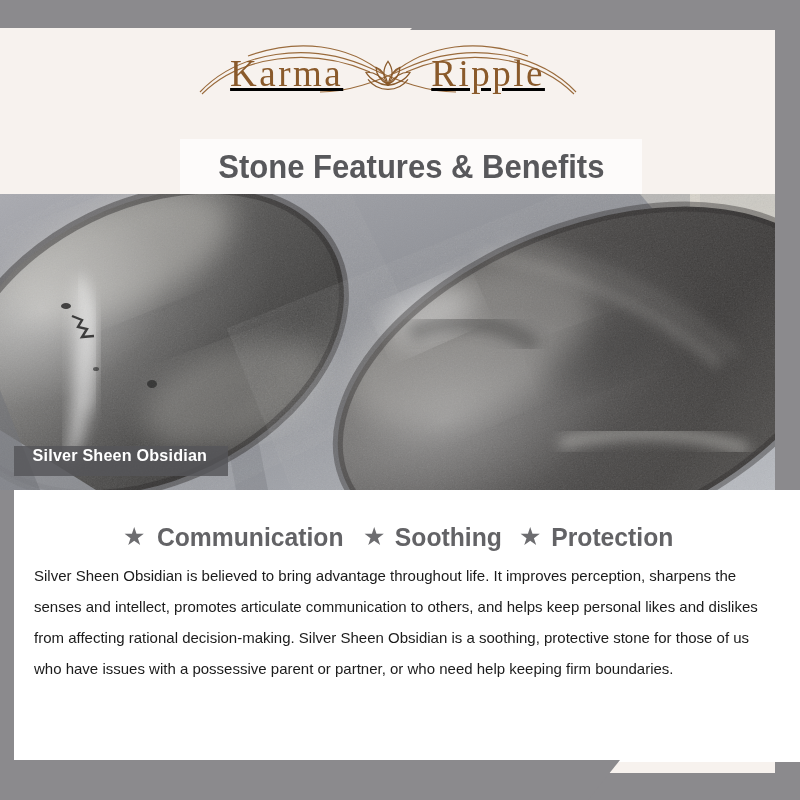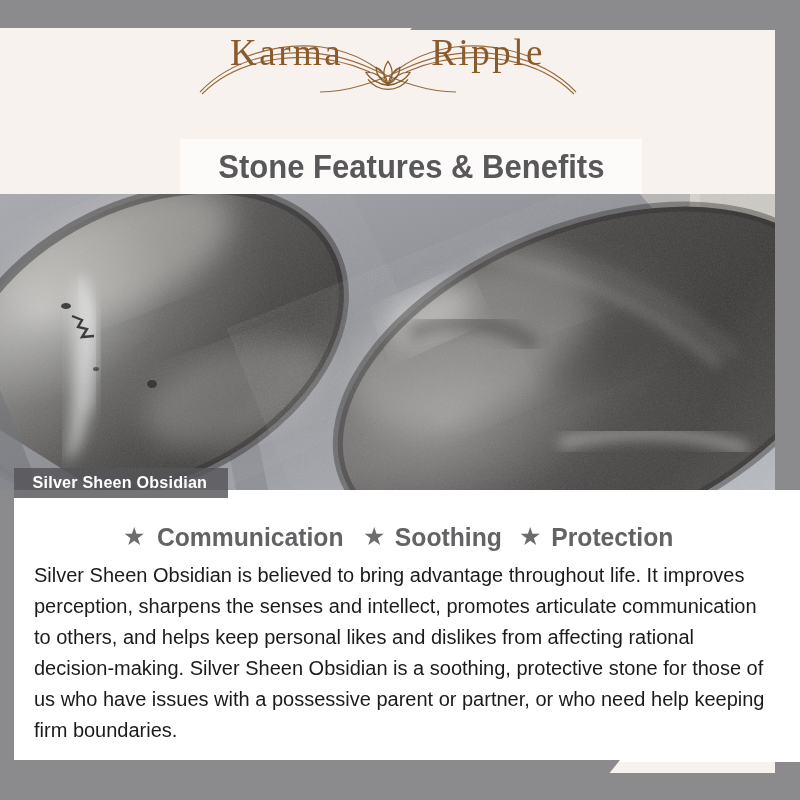--- a/index.html
+++ b/index.html
@@ -51,21 +51,21 @@
     position:absolute; left:775px; top:28px; width:25px; height:462px;
     background:#8b8a8d;
   }
 
   
   .brand {
     position:absolute; left:0; top:34px; width:775px; height:78px;
     display:flex; align-items:center; justify-content:center;
   }
   .brand-inner { position:relative; width:400px; height:78px;
-    display:flex; align-items:flex-start; justify-content:center; }
+    display:flex; align-items:center; justify-content:center;text-decoration:underline; }
   .brand-swoosh { position:absolute; left:0; top:0; width:400px; height:78px; }
   .brand-word {
     font-family:"Liberation Serif", serif;
     font-size:37px; letter-spacing:2.5px; color:#8a5a2b;
     position:relative; z-index:2; line-height:1;
   }
   .brand-word.left  { margin-right:88px; }
   .brand-word.right { margin-left:0px; }
   .lotus { position:absolute; left:50%; top:50%;
     transform:translate(-50%,-46%); z-index:3; }
@@ -84,24 +84,24 @@
   }
 
   
   .photo {
     position:absolute; left:0; top:194px; width:775px; height:296px;
     overflow:hidden; background:#8d8f94;
   }
   .photo svg { display:block; width:775px; height:296px; }
 
   .photo-caption {
-    position:absolute; left:14px; top:468px;
+    position:absolute; left:14px; top:446px;
     height:30px; padding:0 16px 0 14px;
     background:rgba(86,86,89,0.82);
-    display:flex; align-items:center;
+    display:flex; 
   }
   .photo-caption span {
     font-family:"Liberation Sans Narrow","Liberation Sans", sans-serif;
     font-weight:bold; font-size:17px; color:#ffffff;
     letter-spacing:0.2px; white-space:nowrap;
     transform:scaleX(0.95);
   }
 
   
   .keywords {
@@ -121,21 +121,21 @@
     transform:scaleX(0.95);
   }
   .kw + .kw { margin-left:14px; }
 
   
   .body-copy {
     position:absolute; left:34px; top:560px; width:744px;
   }
   .body-copy p {
     font-family:"Liberation Sans Narrow","Liberation Sans", sans-serif;
-    font-size:20px; line-height:31px; color:#1b1b1b;
+    font-size:15px; line-height:31px; color:#1b1b1b;
     text-align:left; transform-origin:left top;
   }
 </style>
 </head>
 <body>
 
 <div class="poster">
 
   <div class="page-bg"></div>
   <div class="page-bg-lower"></div>

